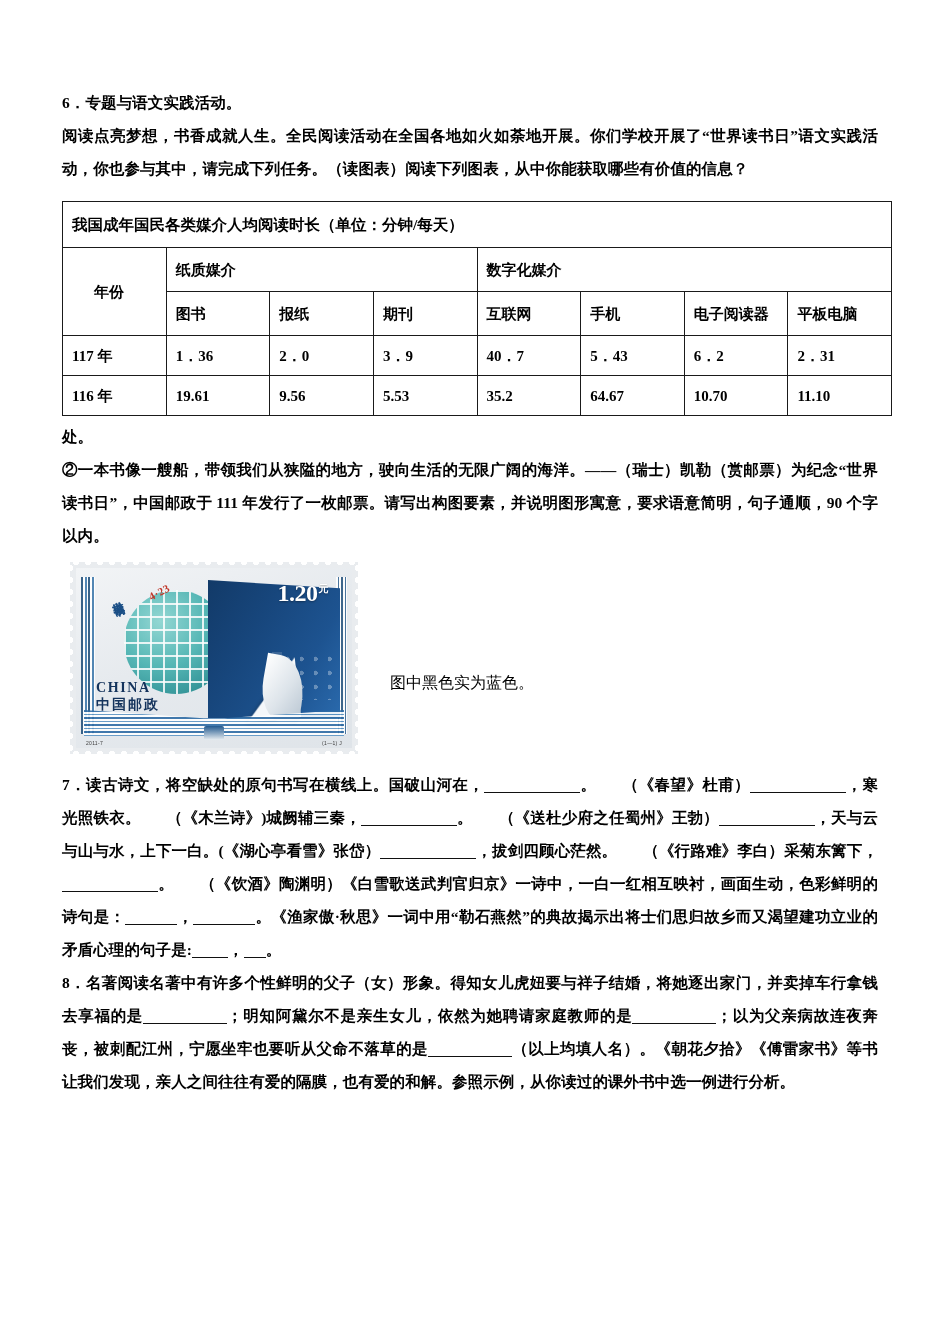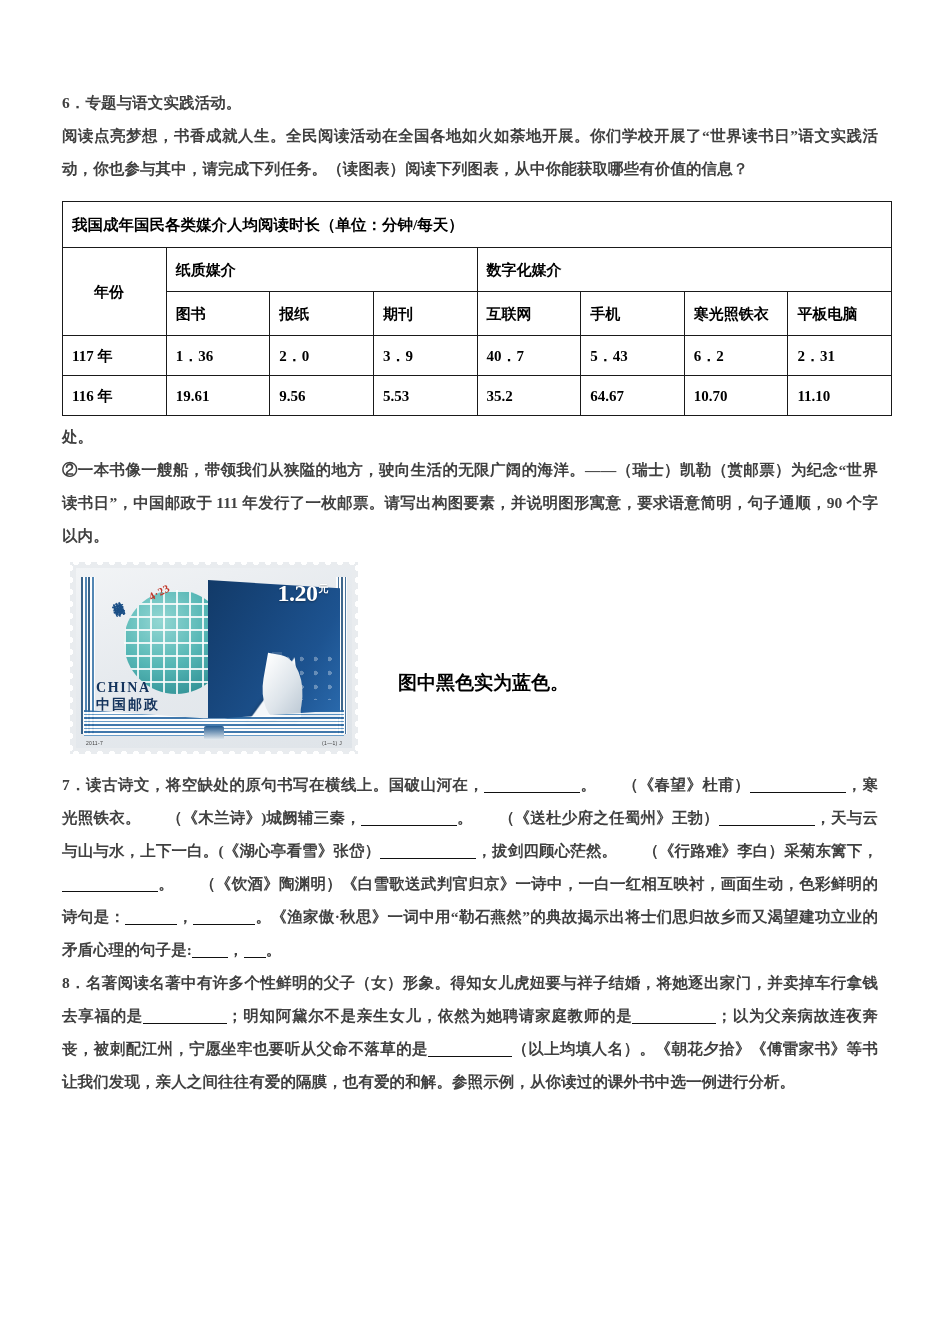--- a/index.html
+++ b/index.html
@@ -28,21 +28,21 @@
   }
 
   
   .para {
     font-size: 15.5px;
     line-height: 33px;
     text-align: justify;
     text-justify: inter-ideograph;
     letter-spacing: 0.1px;
     margin: 0 14px 0 0;
-    color: #404040;
+    color: #000000;
     font-weight: 600;
   }
 
   .q-num {
     font-family: "Liberation Serif", serif;
     font-weight: 600;
   }
 
   
   .tbl-wrap { margin-top: 16px; margin-bottom: 4px; }
@@ -252,23 +252,23 @@
     font-size: 5px; color: #3a3a3a; font-family: "Liberation Sans", sans-serif;
     letter-spacing: .3px;
   }
   .stamp .code-r {
     position: absolute; right: 10px; bottom: 2px;
     font-size: 5px; color: #3a3a3a; font-family: "Liberation Sans", sans-serif;
     letter-spacing: .3px;
   }
 
   .fig-caption {
-    font-size: 19px;
-    font-weight: 700;
-    margin-left: 40px;
+    font-size: 16px;
+    font-weight: 400;
+    margin-left: 32px;
     margin-top: 108px;
     line-height: 26px;
     white-space: nowrap;
   }
 
   .blank-long { display: inline-block; border-bottom: 1.4px solid #111; width: 96px; vertical-align: -3px; }
   .blank-med  { display: inline-block; border-bottom: 1.4px solid #111; width: 84px; vertical-align: -3px; }
   .blank-s    { display: inline-block; border-bottom: 1.4px solid #111; width: 52px; vertical-align: -3px; }
   .blank-xs   { display: inline-block; border-bottom: 1.4px solid #111; width: 36px; vertical-align: -3px; }
   .blank-tiny { display: inline-block; border-bottom: 1.4px solid #111; width: 22px; vertical-align: -3px; }
@@ -298,21 +298,21 @@
           <td class="yearcol" rowspan="2">年份</td>
           <td colspan="3">纸质媒介</td>
           <td colspan="4">数字化媒介</td>
         </tr>
         <tr class="subhead">
           <td>图书</td>
           <td>报纸</td>
           <td>期刊</td>
           <td>互联网</td>
           <td>手机</td>
-          <td>寒光照铁衣</td>
+          <td>电子阅读器</td>
           <td>平板电脑</td>
         </tr>
         <tr class="datarow">
           <td>117 年</td>
           <td>1．36</td>
           <td>2．0</td>
           <td>3．9</td>
           <td>40．7</td>
           <td>5．43</td>
           <td>6．2</td>

